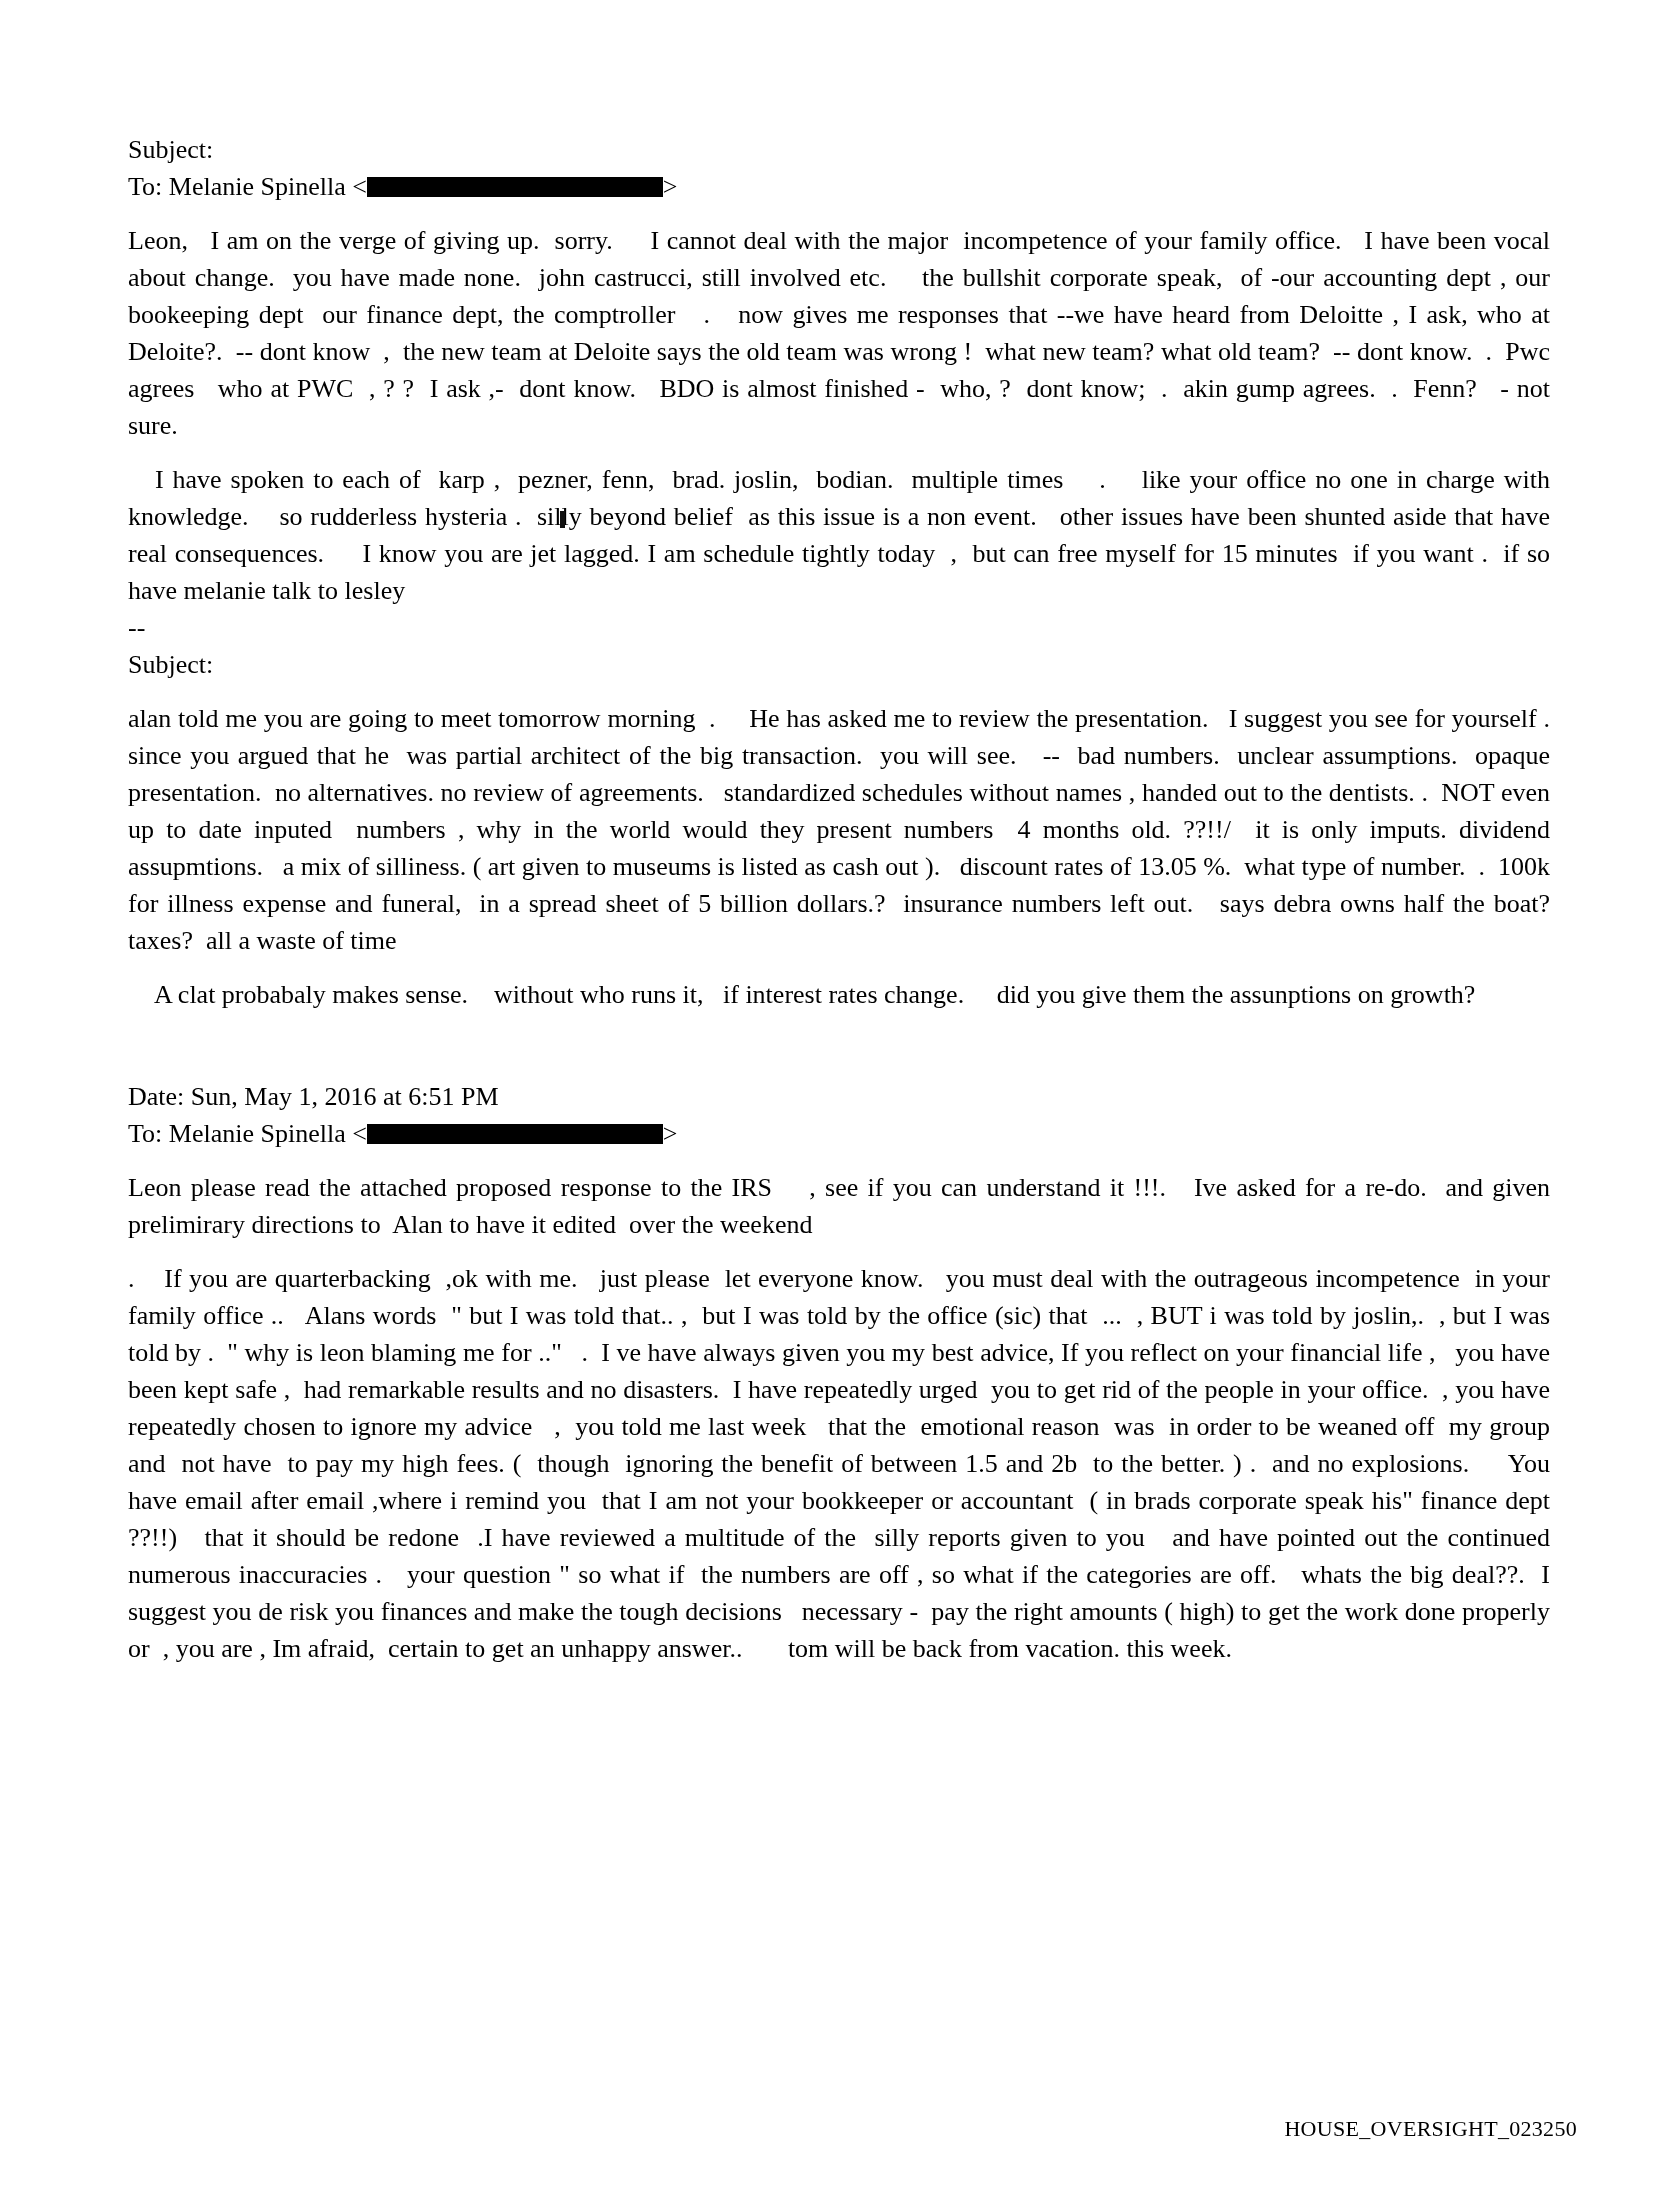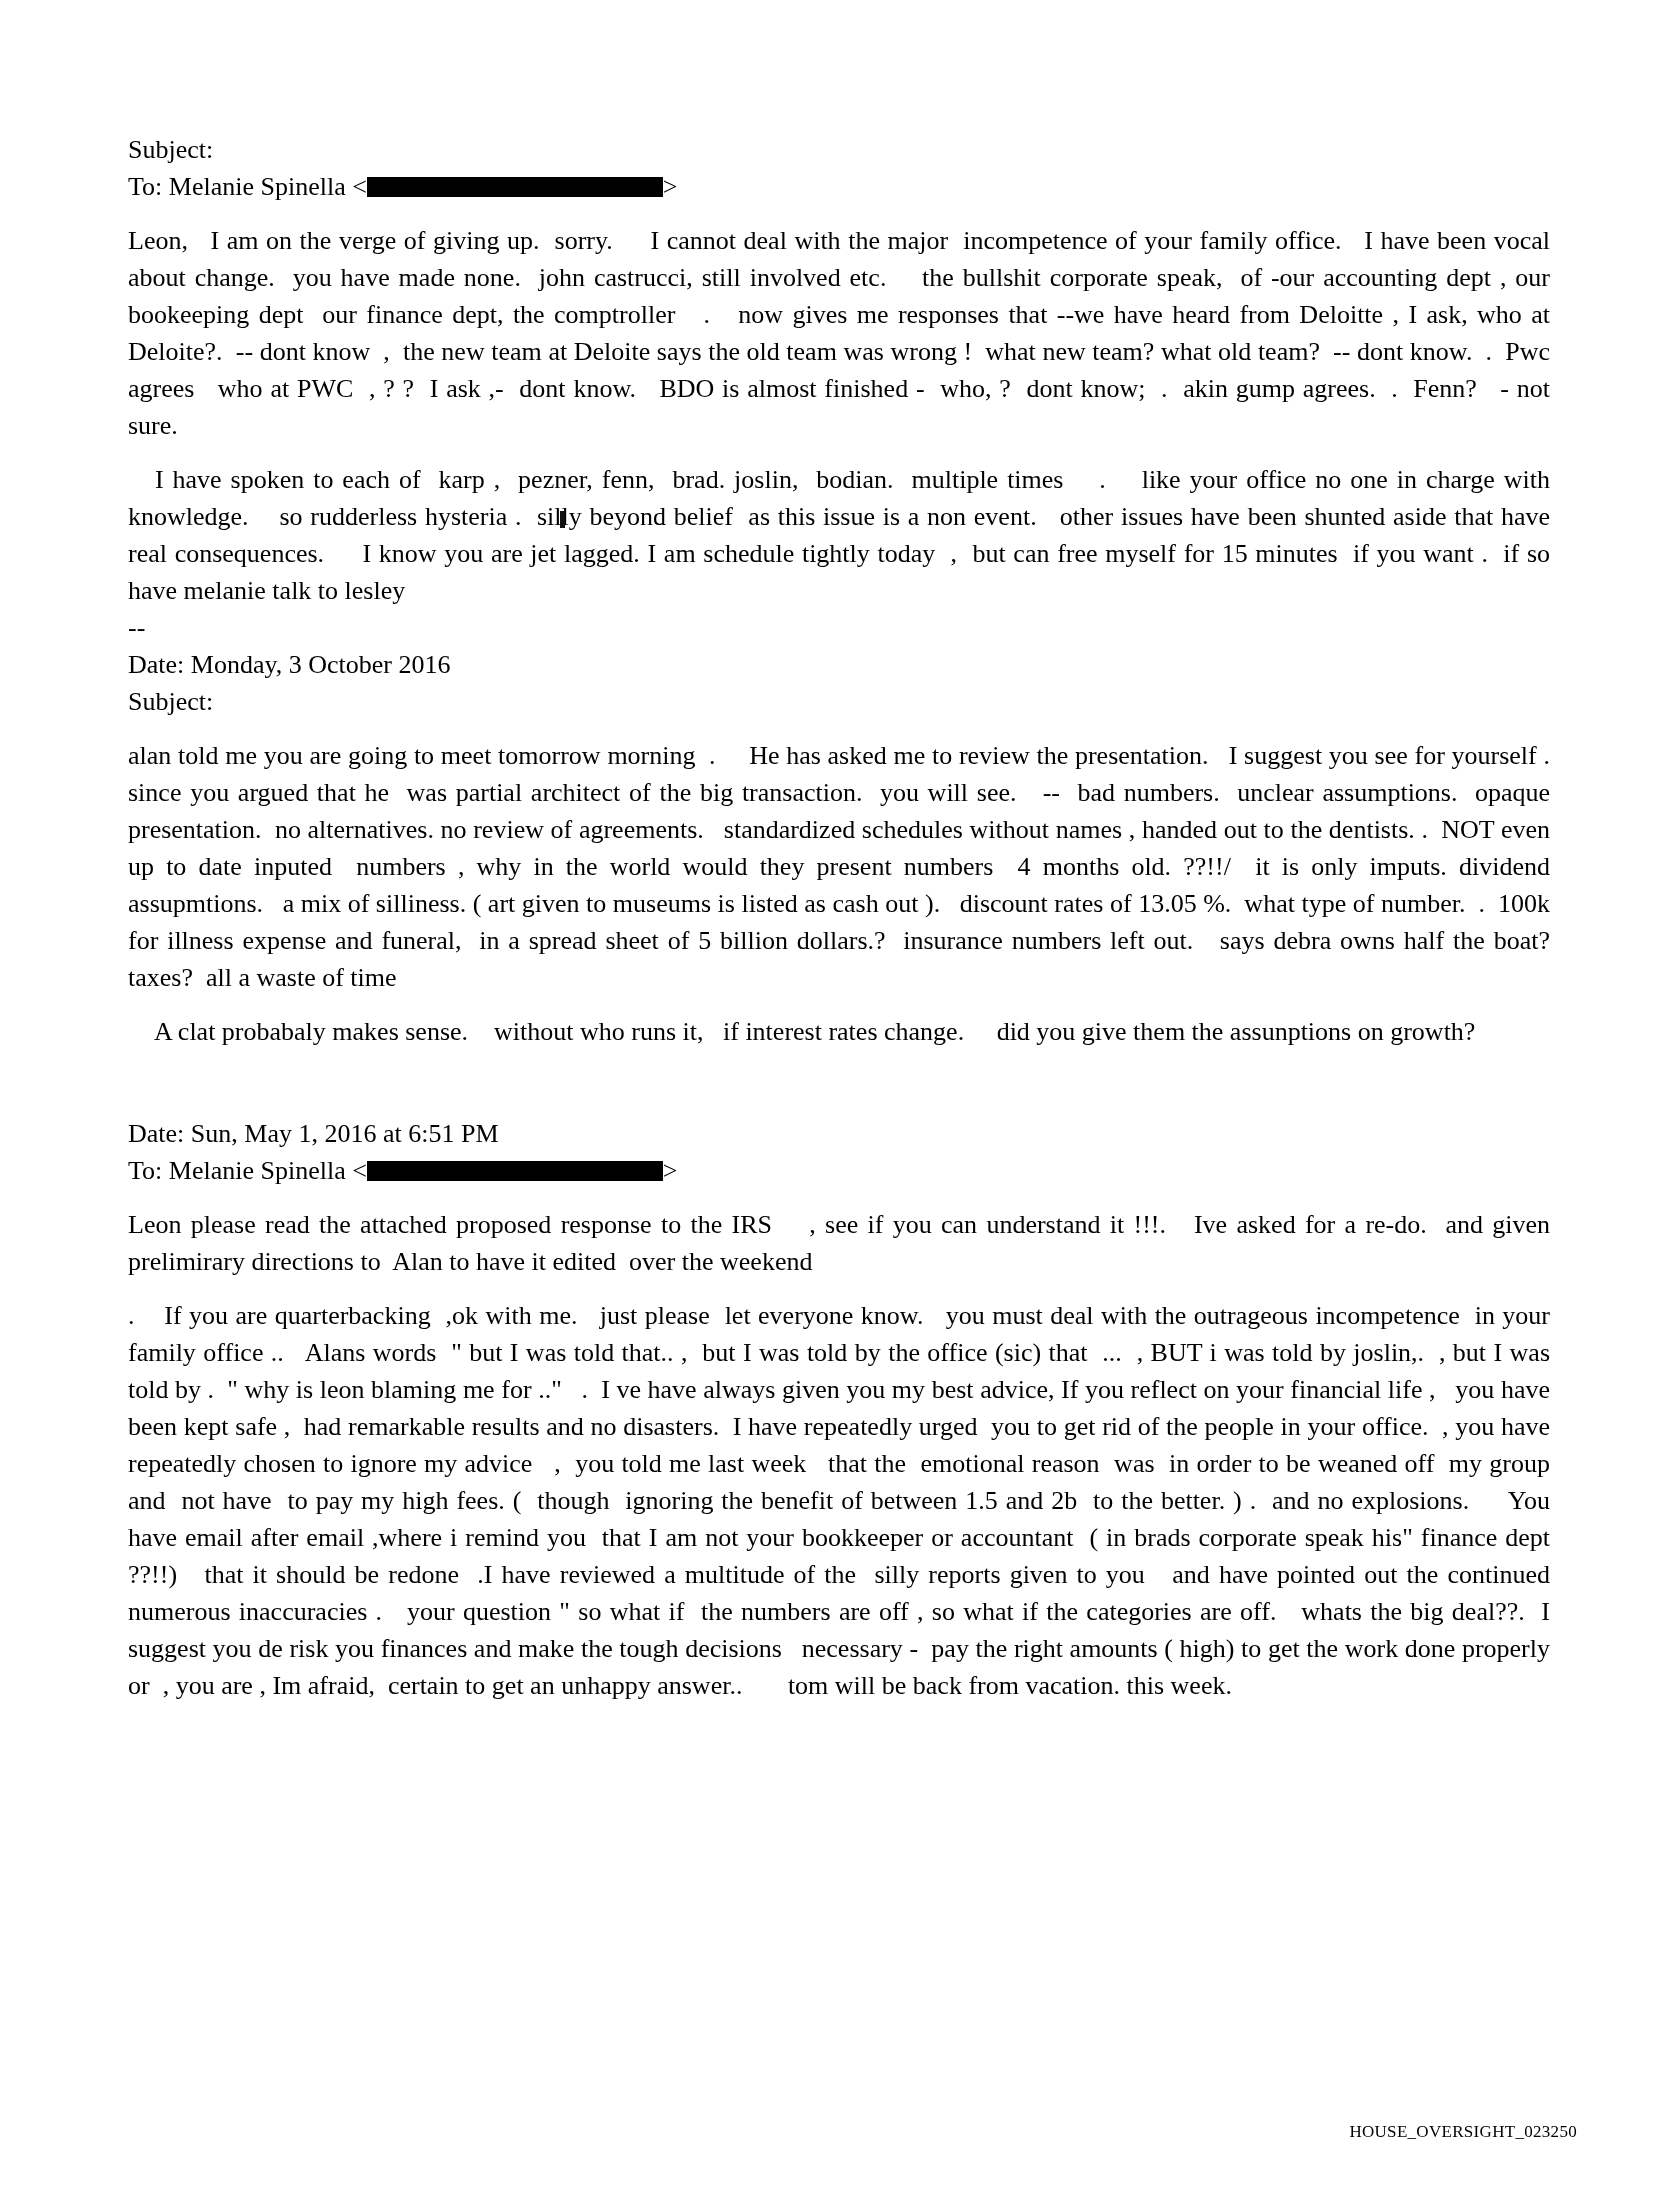--- a/index.html
+++ b/index.html
@@ -53,21 +53,21 @@
   }
   .gap-lg { height: 65px; }
   .dashes {
     font-size: 26px;
     line-height: 37px;
   }
   .footer {
     position: absolute;
     right: 92px;
     bottom: 63px;
-    font-size: 17px;
+    font-size: 22px;
     letter-spacing: 0.3px;
     font-family: "Liberation Serif", serif;
   }
   .stray-mark {
     position: absolute;
     left: 560px;
     top: 511px;
     width: 4.6px;
     height: 17px;
     background: #111;
@@ -82,21 +82,20 @@
 
     <div>
       <div class="hdr"><span>Subject:</span></div>
       <div class="hdr"><span>To:</span> <span>Melanie Spinella &lt;</span><span class="redaction r1"></span><span>&gt;</span></div>
       <div class="para">Leon,   I am on the verge of giving up.  sorry.     I cannot deal with the major  incompetence of your family office.   I have been vocal about change.  you have made none.  john castrucci, still involved etc.    the bullshit corporate speak,  of -our accounting dept , our bookeeping dept  our finance dept, the comptroller   .   now gives me responses that --we have heard from Deloitte , I ask, who at Deloite?.  -- dont know  ,  the new team at Deloite says the old team was wrong !  what new team? what old team?  -- dont know.  .  Pwc agrees   who at PWC  , ? ?  I ask ,-  dont know.   BDO is almost finished -  who, ?  dont know;  .  akin gump agrees.  .  Fenn?   - not sure.</div>
       <div class="para">   I have spoken to each of  karp ,  pezner, fenn,  brad. joslin,  bodian.  multiple times    .    like your office no one in charge with knowledge.    so rudderless hysteria .  silly beyond belief  as this issue is a non event.   other issues have been shunted aside that have real consequences.     I know you are jet lagged. I am schedule tightly today  ,  but can free myself for 15 minutes  if you want .  if so have melanie talk to lesley</div>
       <div class="dashes">--</div>
     </div>
 
     <div>
-      <div class="hdr"><span>Date:</span> <span>Monday, 3 October 2016</span></div>
       <div class="hdr"><span>Subject:</span></div>
       <div class="para">alan told me you are going to meet tomorrow morning  .     He has asked me to review the presentation.   I suggest you see for yourself .    since you argued that he  was partial architect of the big transaction.  you will see.   --  bad numbers.  unclear assumptions.  opaque presentation.  no alternatives. no review of agreements.   standardized schedules without names , handed out to the dentists. .  NOT even up to date inputed  numbers , why in the world would they present numbers  4 months old. ??!!/  it is only imputs. dividend assupmtions.   a mix of silliness. ( art given to museums is listed as cash out ).   discount rates of 13.05 %.  what type of number.  .  100k for illness expense and funeral,  in a spread sheet of 5 billion dollars.?  insurance numbers left out.   says debra owns half the boat?  taxes?  all a waste of time</div>
       <div class="para">    A clat probabaly makes sense.    without who runs it,   if interest rates change.     did you give them the assunptions on growth?</div>
     </div>
 
     <div class="gap-lg"></div>
 
     <div>
       <div class="hdr"><span>Date:</span> <span>Sun, May 1, 2016 at 6:51 PM</span></div>
       <div class="hdr"><span>To:</span> <span>Melanie Spinella &lt;</span><span class="redaction r2"></span><span>&gt;</span></div>

